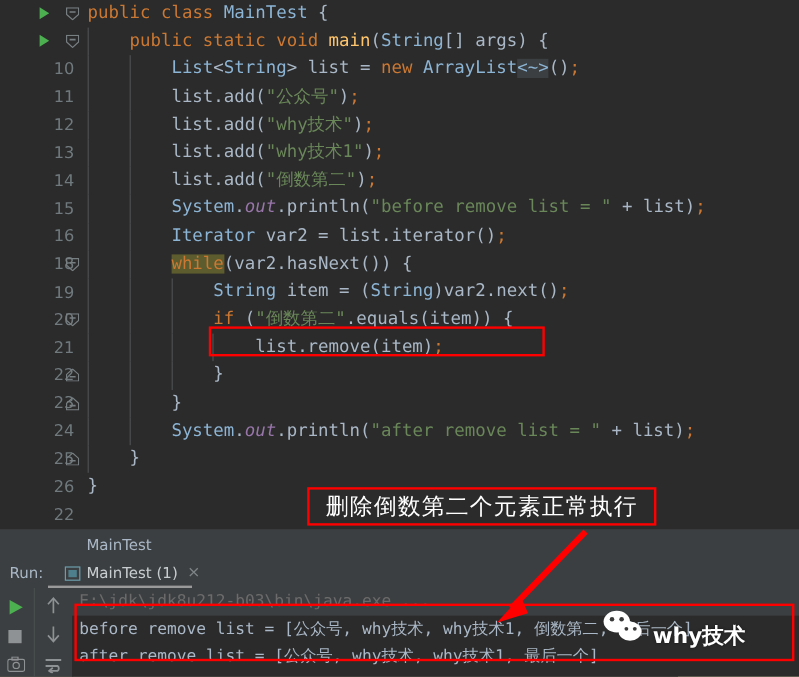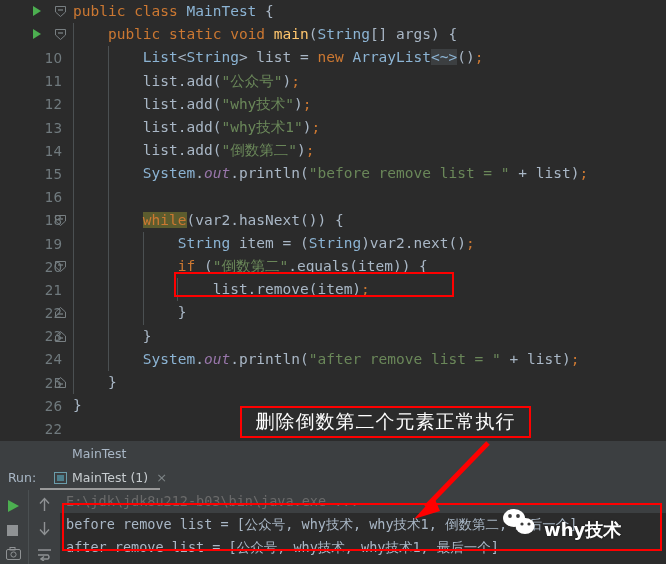--- a/index.html
+++ b/index.html
@@ -213,21 +213,21 @@
     font-size: 13.5px;
     font-family: "DejaVu Sans Mono", "Liberation Mono", monospace;
     padding-left: 6px;
   }
   .cline.cmd { color: #6b6b6b; background: #3c3f41; }
   .cline.out { color: #a9b7c6; }
 
   
   #anno-box {
     position: absolute;
-    left: 240px;
+    left: 256px;
     top: 406px;
     width: 291px;
     height: 32px;
     border: 2px solid #ff0000;
     box-sizing: border-box;
     display: flex;
     align-items: center;
     justify-content: center;
     color: #ffffff;
     font-family: "DejaVu Sans", "Liberation Sans", sans-serif;
@@ -298,21 +298,21 @@
     <div class="code-line"><div class="indent-guides"><div class="iguide" style="left: 73px;"></div></div><div class="gutter">11</div><div class="runmark"></div><div class="fold"><svg width="11" height="11" viewBox="0 0 11 11">
           <path d="M0.5 0.5 H10.5 V6 L5.5 10.5 L0.5 6 Z" fill="none" stroke="#787f82"></path>
           <line x1="3" y1="4" x2="8" y2="4" stroke="#787f82" stroke-width="1.3"></line>
         </svg></div><div class="code-text">    <span class="kw">public</span> <span class="kw">static</span> <span class="kw">void</span> <span class="mtd">main</span><span class="pun">(</span><span class="typ">String</span><span class="pun">[] args) {</span></div></div>
     <div class="code-line"><div class="indent-guides"><div class="iguide" style="left: 73px;"></div><div class="iguide" style="left: 107.8px;"></div></div><div class="gutter">12</div><div class="code-text">        <span class="typ">List</span><span class="pun">&lt;</span><span class="typ">String</span><span class="pun">&gt;</span> <span class="plain">list</span> <span class="pun">=</span> <span class="kw">new</span> <span class="typ">ArrayList</span><span class="fold-chunk">&lt;~&gt;</span><span class="pun">()</span><span class="semi">;</span></div></div>
     <div class="code-line"><div class="indent-guides"><div class="iguide" style="left: 73px;"></div><div class="iguide" style="left: 107.8px;"></div></div><div class="gutter">13</div><div class="code-text">        <span class="plain">list.add(</span><span class="str">"公众号"</span><span class="plain">)</span><span class="semi">;</span></div></div>
     <div class="code-line"><div class="indent-guides"><div class="iguide" style="left: 73px;"></div><div class="iguide" style="left: 107.8px;"></div></div><div class="gutter">14</div><div class="code-text">        <span class="plain">list.add(</span><span class="str">"why技术"</span><span class="plain">)</span><span class="semi">;</span></div></div>
     <div class="code-line"><div class="indent-guides"><div class="iguide" style="left: 73px;"></div><div class="iguide" style="left: 107.8px;"></div></div><div class="gutter">15</div><div class="code-text">        <span class="plain">list.add(</span><span class="str">"why技术1"</span><span class="plain">)</span><span class="semi">;</span></div></div>
     <div class="code-line"><div class="indent-guides"><div class="iguide" style="left: 73px;"></div><div class="iguide" style="left: 107.8px;"></div></div><div class="gutter">16</div><div class="code-text">        <span class="plain">list.add(</span><span class="str">"倒数第二"</span><span class="plain">)</span><span class="semi">;</span></div></div>
     <div class="code-line"><div class="indent-guides"><div class="iguide" style="left: 73px;"></div><div class="iguide" style="left: 107.8px;"></div></div><div class="gutter">18</div><div class="code-text">        <span class="typ">System</span><span class="plain">.</span><span class="fld">out</span><span class="plain">.println(</span><span class="str">"before remove list = "</span> <span class="pun">+</span> <span class="plain">list)</span><span class="semi">;</span></div></div>
-    <div class="code-line"><div class="indent-guides"><div class="iguide" style="left: 73px;"></div><div class="iguide" style="left: 107.8px;"></div></div><div class="gutter">19</div></div>
+    <div class="code-line"><div class="indent-guides"><div class="iguide" style="left: 73px;"></div><div class="iguide" style="left: 107.8px;"></div></div><div class="gutter">19</div><div class="code-text">        <span class="typ">Iterator</span> <span class="plain">var2</span> <span class="pun">=</span> <span class="plain">list.iterator()</span><span class="semi">;</span></div></div>
     <div class="code-line"><div class="indent-guides"><div class="iguide" style="left: 73px;"></div><div class="iguide" style="left: 107.8px;"></div></div><div class="gutter">20</div><div class="fold"><svg width="11" height="11" viewBox="0 0 11 11">
           <path d="M0.5 0.5 H10.5 V6 L5.5 10.5 L0.5 6 Z" fill="none" stroke="#787f82"></path>
           <line x1="3" y1="4" x2="8" y2="4" stroke="#787f82" stroke-width="1.3"></line>
         </svg></div><div class="code-text">        <span class="hl-while">while</span><span class="plain">(var2.hasNext()) {</span></div></div>
     <div class="code-line"><div class="indent-guides"><div class="iguide" style="left: 73px;"></div><div class="iguide" style="left: 107.8px;"></div><div class="iguide" style="left: 142.6px;"></div></div><div class="gutter">21</div><div class="code-text">            <span class="typ">String</span> <span class="plain">item</span> <span class="pun">=</span> <span class="plain">(</span><span class="typ">String</span><span class="plain">)var2.next()</span><span class="semi">;</span></div></div>
     <div class="code-line"><div class="indent-guides"><div class="iguide" style="left: 73px;"></div><div class="iguide" style="left: 107.8px;"></div><div class="iguide" style="left: 142.6px;"></div></div><div class="gutter">22</div><div class="fold"><svg width="11" height="11" viewBox="0 0 11 11">
           <path d="M0.5 0.5 H10.5 V6 L5.5 10.5 L0.5 6 Z" fill="none" stroke="#787f82"></path>
           <line x1="3" y1="4" x2="8" y2="4" stroke="#787f82" stroke-width="1.3"></line>
         </svg></div><div class="code-text">            <span class="kw">if</span> <span class="plain">(</span><span class="str">"倒数第二"</span><span class="plain">.equals(item)) {</span></div></div>
     <div class="code-line"><div class="indent-guides"><div class="iguide" style="left: 73px;"></div><div class="iguide" style="left: 107.8px;"></div><div class="iguide" style="left: 142.6px;"></div><div class="iguide" style="left: 177.4px;"></div></div><div class="gutter">23</div><div class="code-text">                <span class="plain">list.remove(item)</span><span class="semi">;</span></div></div>

